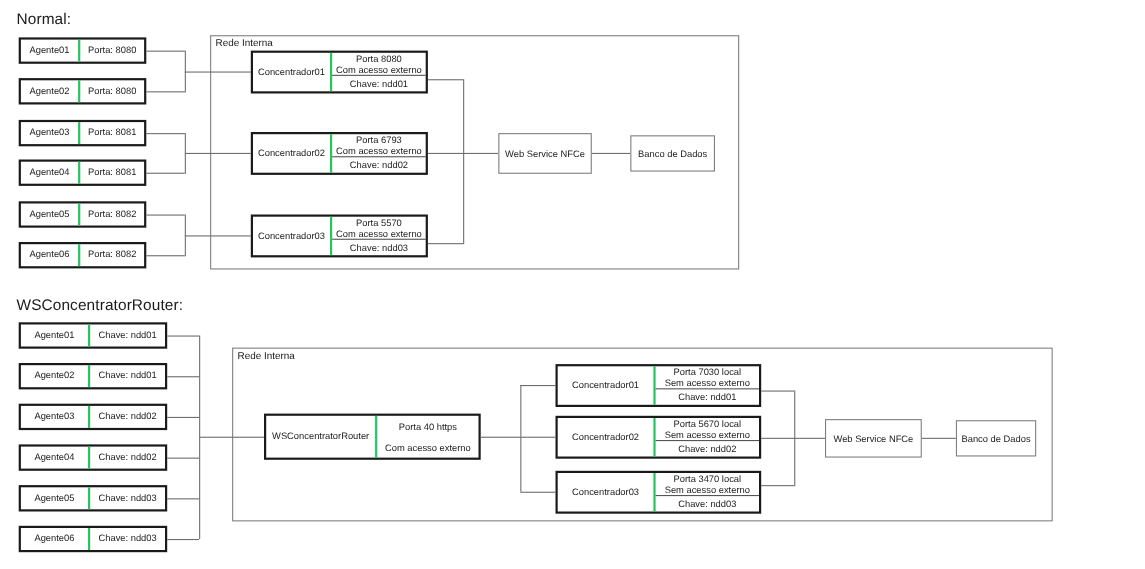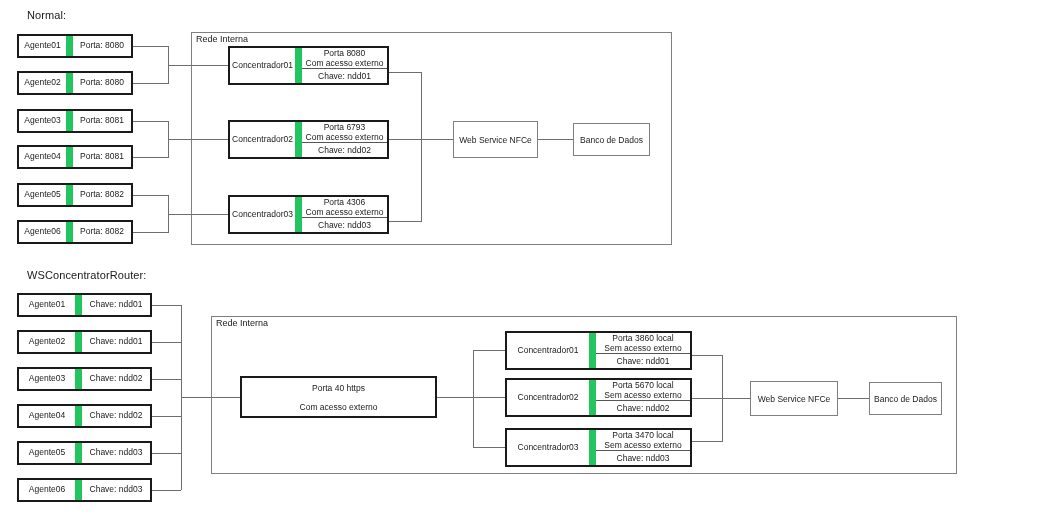--- a/index.html
+++ b/index.html
@@ -16,25 +16,24 @@
     overflow: hidden;
   }
   #canvas {
     position: absolute;
     left: 0; top: 0;
     width: 1041px;
     height: 517px;
   }
   .sec-title {
     position: absolute;
-    font-size: 11px;
+    font-size: 14px;
     color: #1a1a1a;
     white-space: nowrap;
     letter-spacing: 0.1px;
-    margin-left: 12px;
   }
   
   .net-box {
     position: absolute;
     border: 1px solid #7f7f7f;
     background: transparent;
     box-sizing: border-box;
   }
   .net-label {
     position: absolute;
@@ -61,21 +60,21 @@
     align-items: center;
     justify-content: center;
     box-sizing: border-box;
     font-size: 8.5px;
     line-height: 1.35;
     white-space: nowrap;
     text-align: center;
     color: #1a1a1a;
   }
   .cell.left-cell {
-    border-right: 7px solid #22c55e;
+    border-right: 2px solid #22c55e;
   }
   .stack {
     display: flex;
     flex-direction: column;
     flex: 1 1 auto;
     box-sizing: border-box;
   }
   .stack .row {
     display: flex;
     align-items: center;
@@ -171,21 +170,21 @@
     <div class="cell left-cell" style="width:72px;">Concentrador02</div>
     <div class="stack">
       <div class="row" style="flex:1.05;">Porta 6793</div>
       <div class="row" style="flex:1.05;">Com acesso externo</div>
       <div class="row divided">Chave: ndd02</div>
     </div>
   </div>
   <div class="node thick" style="left:228px; top:195px; width:161px; height:39px;">
     <div class="cell left-cell" style="width:72px;">Concentrador03</div>
     <div class="stack">
-      <div class="row" style="flex:1.05;">Porta 4306</div>
+      <div class="row" style="flex:1.05;">Porta 5570</div>
       <div class="row" style="flex:1.05;">Com acesso externo</div>
       <div class="row divided">Chave: ndd03</div>
     </div>
   </div>
 
   <div class="ln h" style="left:389px; top:72px; width:32px;"></div>
   <div class="ln h" style="left:389px; top:139px; width:64px;"></div>
   <div class="ln h" style="left:389px; top:221px; width:32px;"></div>
   <div class="ln v" style="left:421px; top:72px; height:150px;"></div>
 
@@ -226,36 +225,37 @@
   <div class="ln h" style="left:152px; top:305px; width:29px;"></div>
   <div class="ln h" style="left:152px; top:342px; width:29px;"></div>
   <div class="ln h" style="left:152px; top:379px; width:29px;"></div>
   <div class="ln h" style="left:152px; top:416px; width:29px;"></div>
   <div class="ln h" style="left:152px; top:453px; width:29px;"></div>
   <div class="ln h" style="left:152px; top:490px; width:29px;"></div>
   <div class="ln v" style="left:181px; top:305px; height:185px;"></div>
   <div class="ln h" style="left:181px; top:397px; width:59px;"></div>
 
   <div class="node thick" style="left:240px; top:376px; width:197px; height:42px;">
+    <div class="cell left-cell" style="width:101px;">WSConcentratorRouter</div>
     <div class="stack">
       <div class="row">Porta 40 https</div>
       <div class="row">Com acesso externo</div>
     </div>
   </div>
 
   <div class="ln h" style="left:437px; top:397px; width:36px;"></div>
   <div class="ln v" style="left:473px; top:350px; height:97px;"></div>
   <div class="ln h" style="left:473px; top:350px; width:32px;"></div>
   <div class="ln h" style="left:473px; top:397px; width:32px;"></div>
   <div class="ln h" style="left:473px; top:447px; width:32px;"></div>
 
   <div class="node thick" style="left:505px; top:331px; width:187px; height:39px;">
     <div class="cell left-cell" style="width:89px;">Concentrador01</div>
     <div class="stack">
-      <div class="row" style="flex:1.05;">Porta 3860 local</div>
+      <div class="row" style="flex:1.05;">Porta 7030 local</div>
       <div class="row" style="flex:1.05;">Sem acesso externo</div>
       <div class="row divided">Chave: ndd01</div>
     </div>
   </div>
   <div class="node thick" style="left:505px; top:378px; width:187px; height:39px;">
     <div class="cell left-cell" style="width:89px;">Concentrador02</div>
     <div class="stack">
       <div class="row" style="flex:1.05;">Porta 5670 local</div>
       <div class="row" style="flex:1.05;">Sem acesso externo</div>
       <div class="row divided">Chave: ndd02</div>

